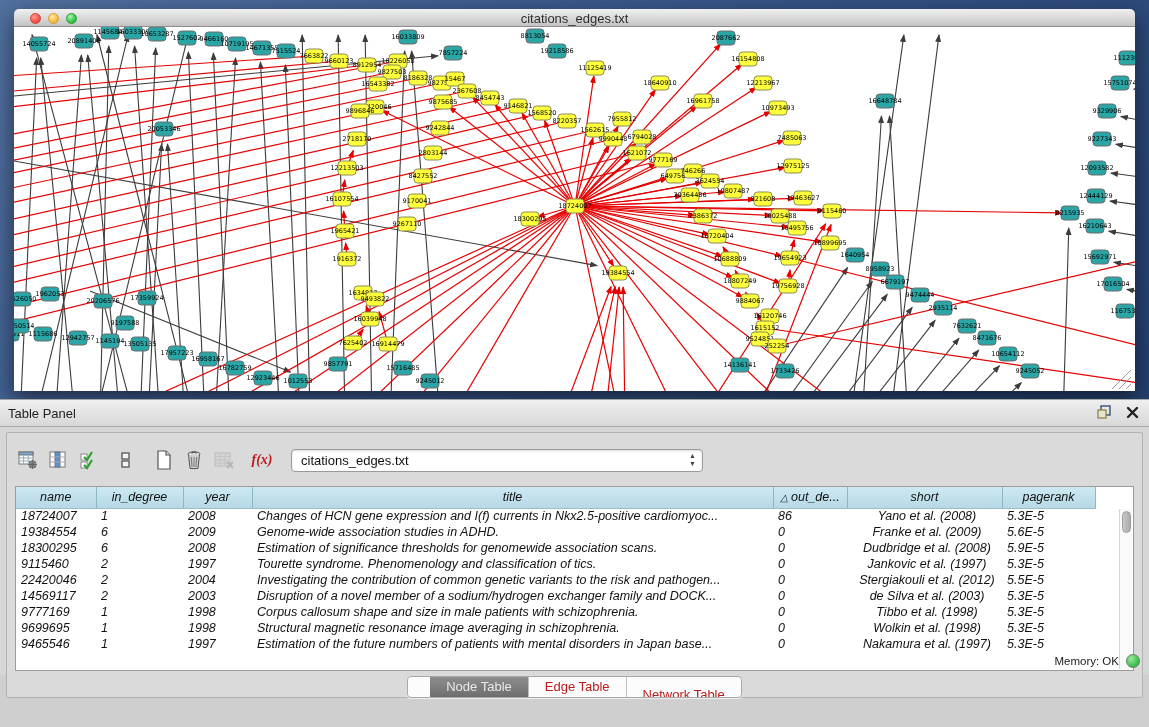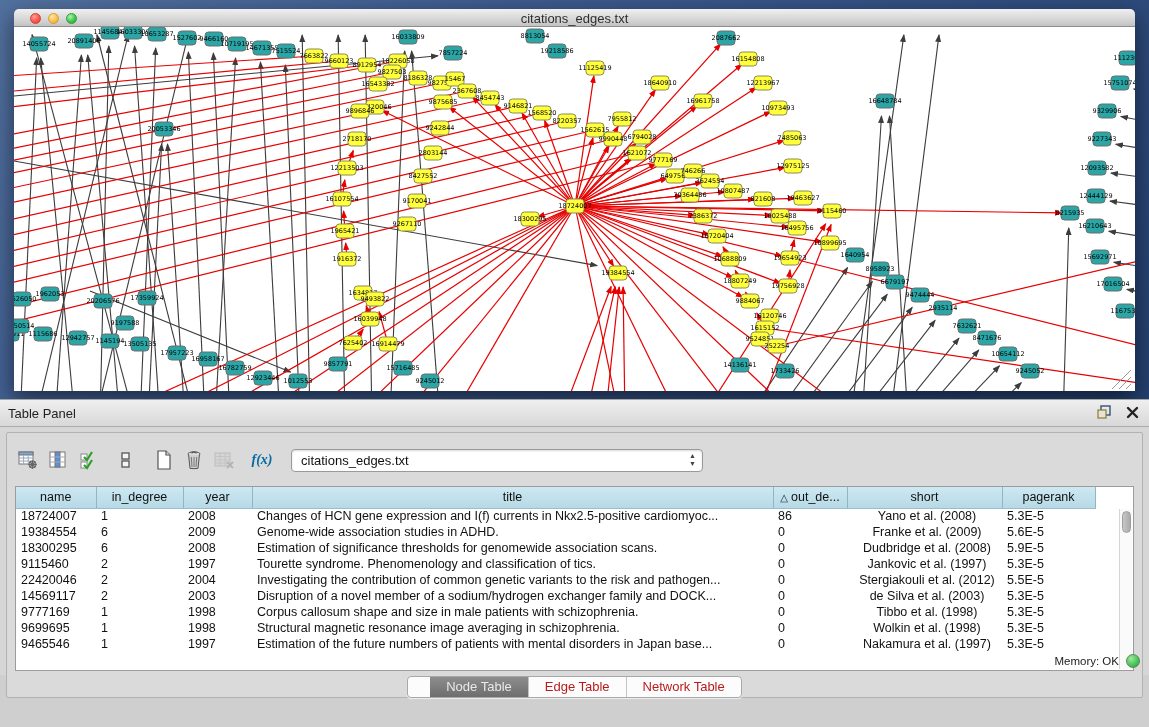--- a/index.html
+++ b/index.html
@@ -28,42 +28,42 @@
     background:linear-gradient(#efefef,#d8d8d8); border-top:1px solid #a6a6a6; border-bottom:1px solid #ababab; }
   .panel-title { position:absolute; left:8px; top:6px; font-size:13px; color:#222; }
   .panel-hdr-icons { position:absolute; right:10px; top:5px; display:flex; gap:14px; align-items:center; }
   .panel-inner { position:absolute; left:6px; right:6px; top:33px; height:266px;
     border:1px solid #b2b2b2; border-radius:2px; background:#dadada; }
 
   .toolbar { position:absolute; left:8px; top:10px; height:34px; display:flex; align-items:center; }
   .tool-btn { width:26px; height:26px; display:flex; align-items:center; justify-content:center; margin-right:4px; }
   .tool-btn.gap { margin-left:8px; }
   .tool-btn.disabled { opacity:.45; }
-  .fx-label { font-family:"Liberation Serif", serif; font-style:italic; font-weight:bold; font-size:14px; color:#0369a1; }
+  .fx-label { font-family:"Liberation Serif", serif; font-style:italic; font-weight:bold; font-size:14px; color:#b91c1c; }
   .combo { position:relative; margin-left:12px; width:412px; height:23px; background:#ffffff;
     border:1px solid #9a9a9a; border-radius:4px; box-shadow:inset 0 1px 2px rgba(0,0,0,.15); }
   .combo-text { position:absolute; left:9px; top:3px; font-size:13px; color:#111; }
   .combo-steppers { position:absolute; right:6px; top:2px; font-size:7px; line-height:8px; color:#444; text-align:center; }
 
   .table-box { position:absolute; left:8px; right:8px; top:53px; height:185px;
     background:#ffffff; border:1px solid #9c9c9c; overflow:hidden; }
-  table.grid { border-collapse:collapse; table-layout:fixed; width:1079px; font-size:12.5px; color:#111; }
+  table.grid { border-collapse:collapse; table-layout:fixed; width:1079px; font-size:12.5px; color:#111;font-style:italic; }
   table.grid th { height:21px; background:linear-gradient(#cde8f2,#b6d9e5); border-right:1px solid #8fb6c4;
     border-bottom:1px solid #9abccb; font-weight:normal; font-size:12.5px; text-align:center; overflow:hidden; white-space:nowrap; }
   table.grid td { height:16px; padding:0 0 0 5px; overflow:hidden; white-space:nowrap; }
   td.c-center { text-align:center; padding:0; }
   .sort-tri { font-size:10px; margin-right:3px; color:#123; }
   .vscroll { position:absolute; right:1px; top:22px; bottom:1px; width:13px; background:#fafafa; border-left:1px solid #d5d5d5; }
   .vthumb { position:absolute; left:2px; top:2px; width:9px; height:22px; background:linear-gradient(90deg,#c7c7c7,#ababab); border-radius:5px; border:1px solid #9d9d9d; }
 
   .tabs { position:absolute; left:0; right:0; top:243px; height:22px; text-align:center; }
   .seg-group { display:inline-flex; height:22px; border:1px solid #a8a8a8; border-radius:4px; overflow:hidden;
     background:#fcfcfc; box-shadow:0 1px 1px rgba(255,255,255,.7);padding-left:22px; }
   .seg { padding:2px 16px 0 16px; font-size:13px; color:#b91c1c; border-right:1px solid #c2c2c2; cursor:default; }
-  .seg:last-child { border-right:none; }
+  .seg:last-child { border-right:none;margin-top:8px; }
   .seg.active { background:linear-gradient(#8d8d8d,#6e6e6e); color:#e9e9e9; }
 
   .footer { position:absolute; left:0; right:0; bottom:0; height:27px; }
   .memory { position:absolute; right:30px; top:7px; font-size:11.5px; color:#222; }
   .mem-dot { position:absolute; right:9px; top:6px; width:14px; height:14px; border-radius:50%;
     background:radial-gradient(circle at 35% 30%,#9fe89f,#46c254 60%,#2e9e3c); border:1px solid #5a8a5a; }
 
   
   .micro { display:block; }
 </style>

